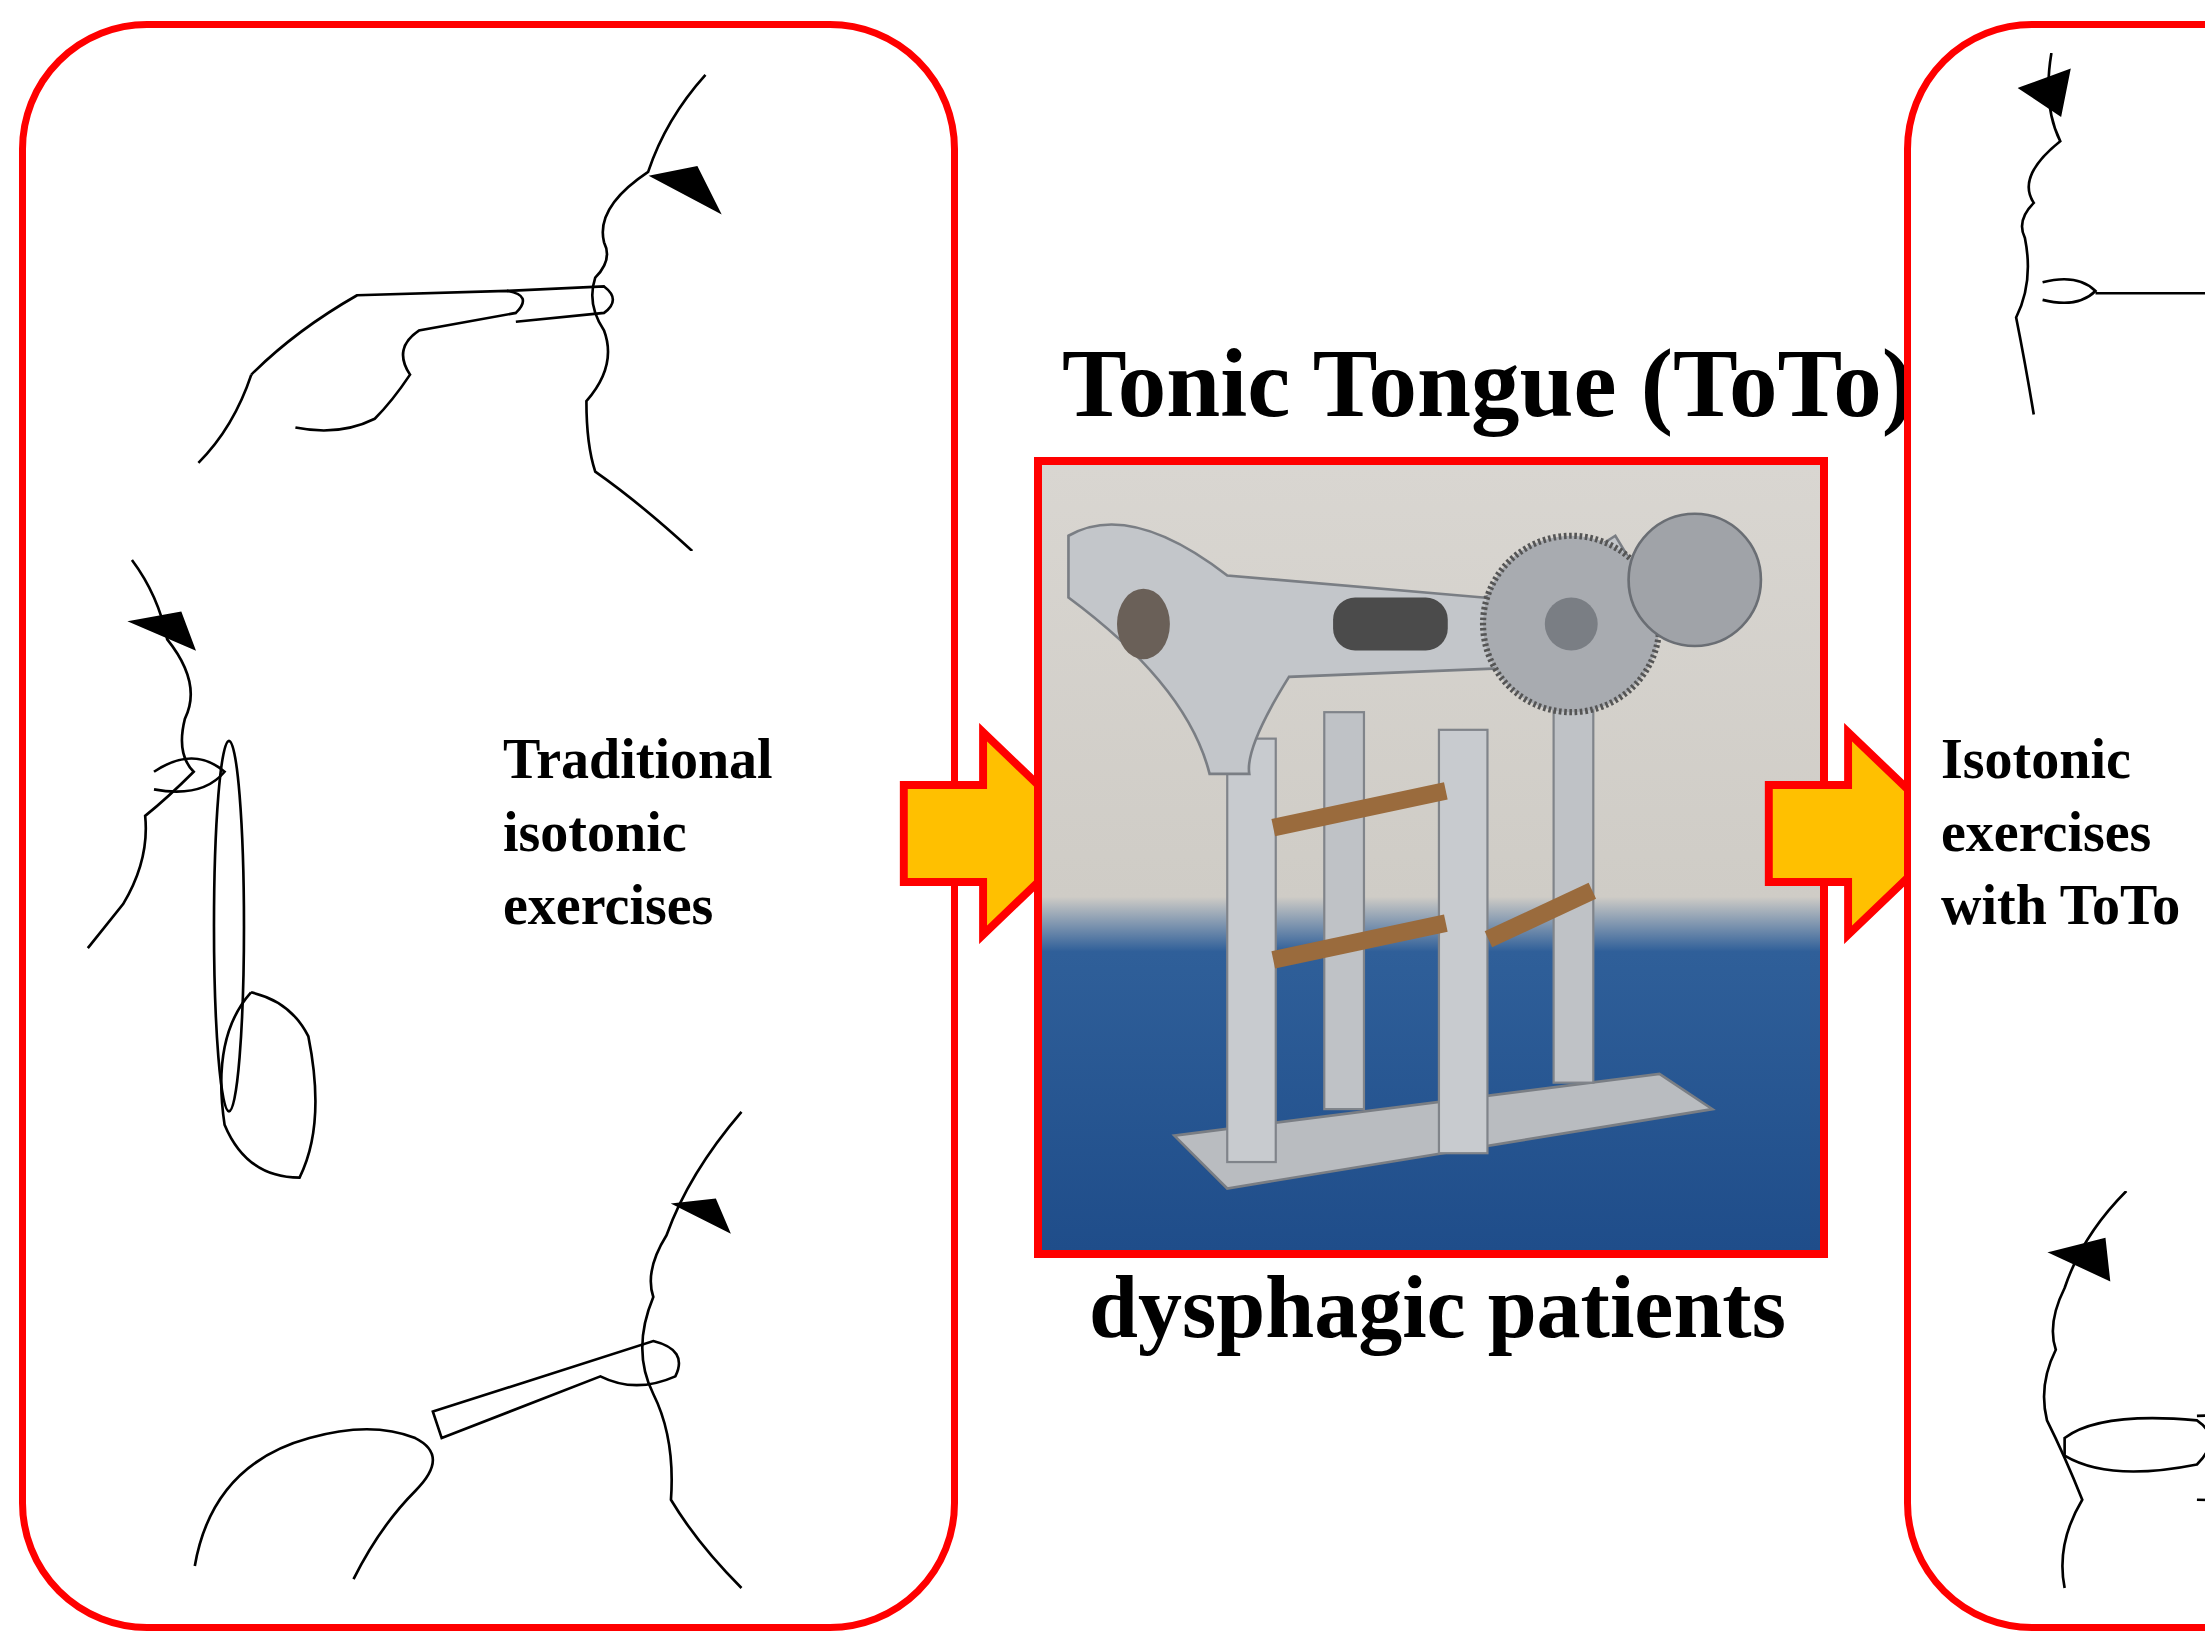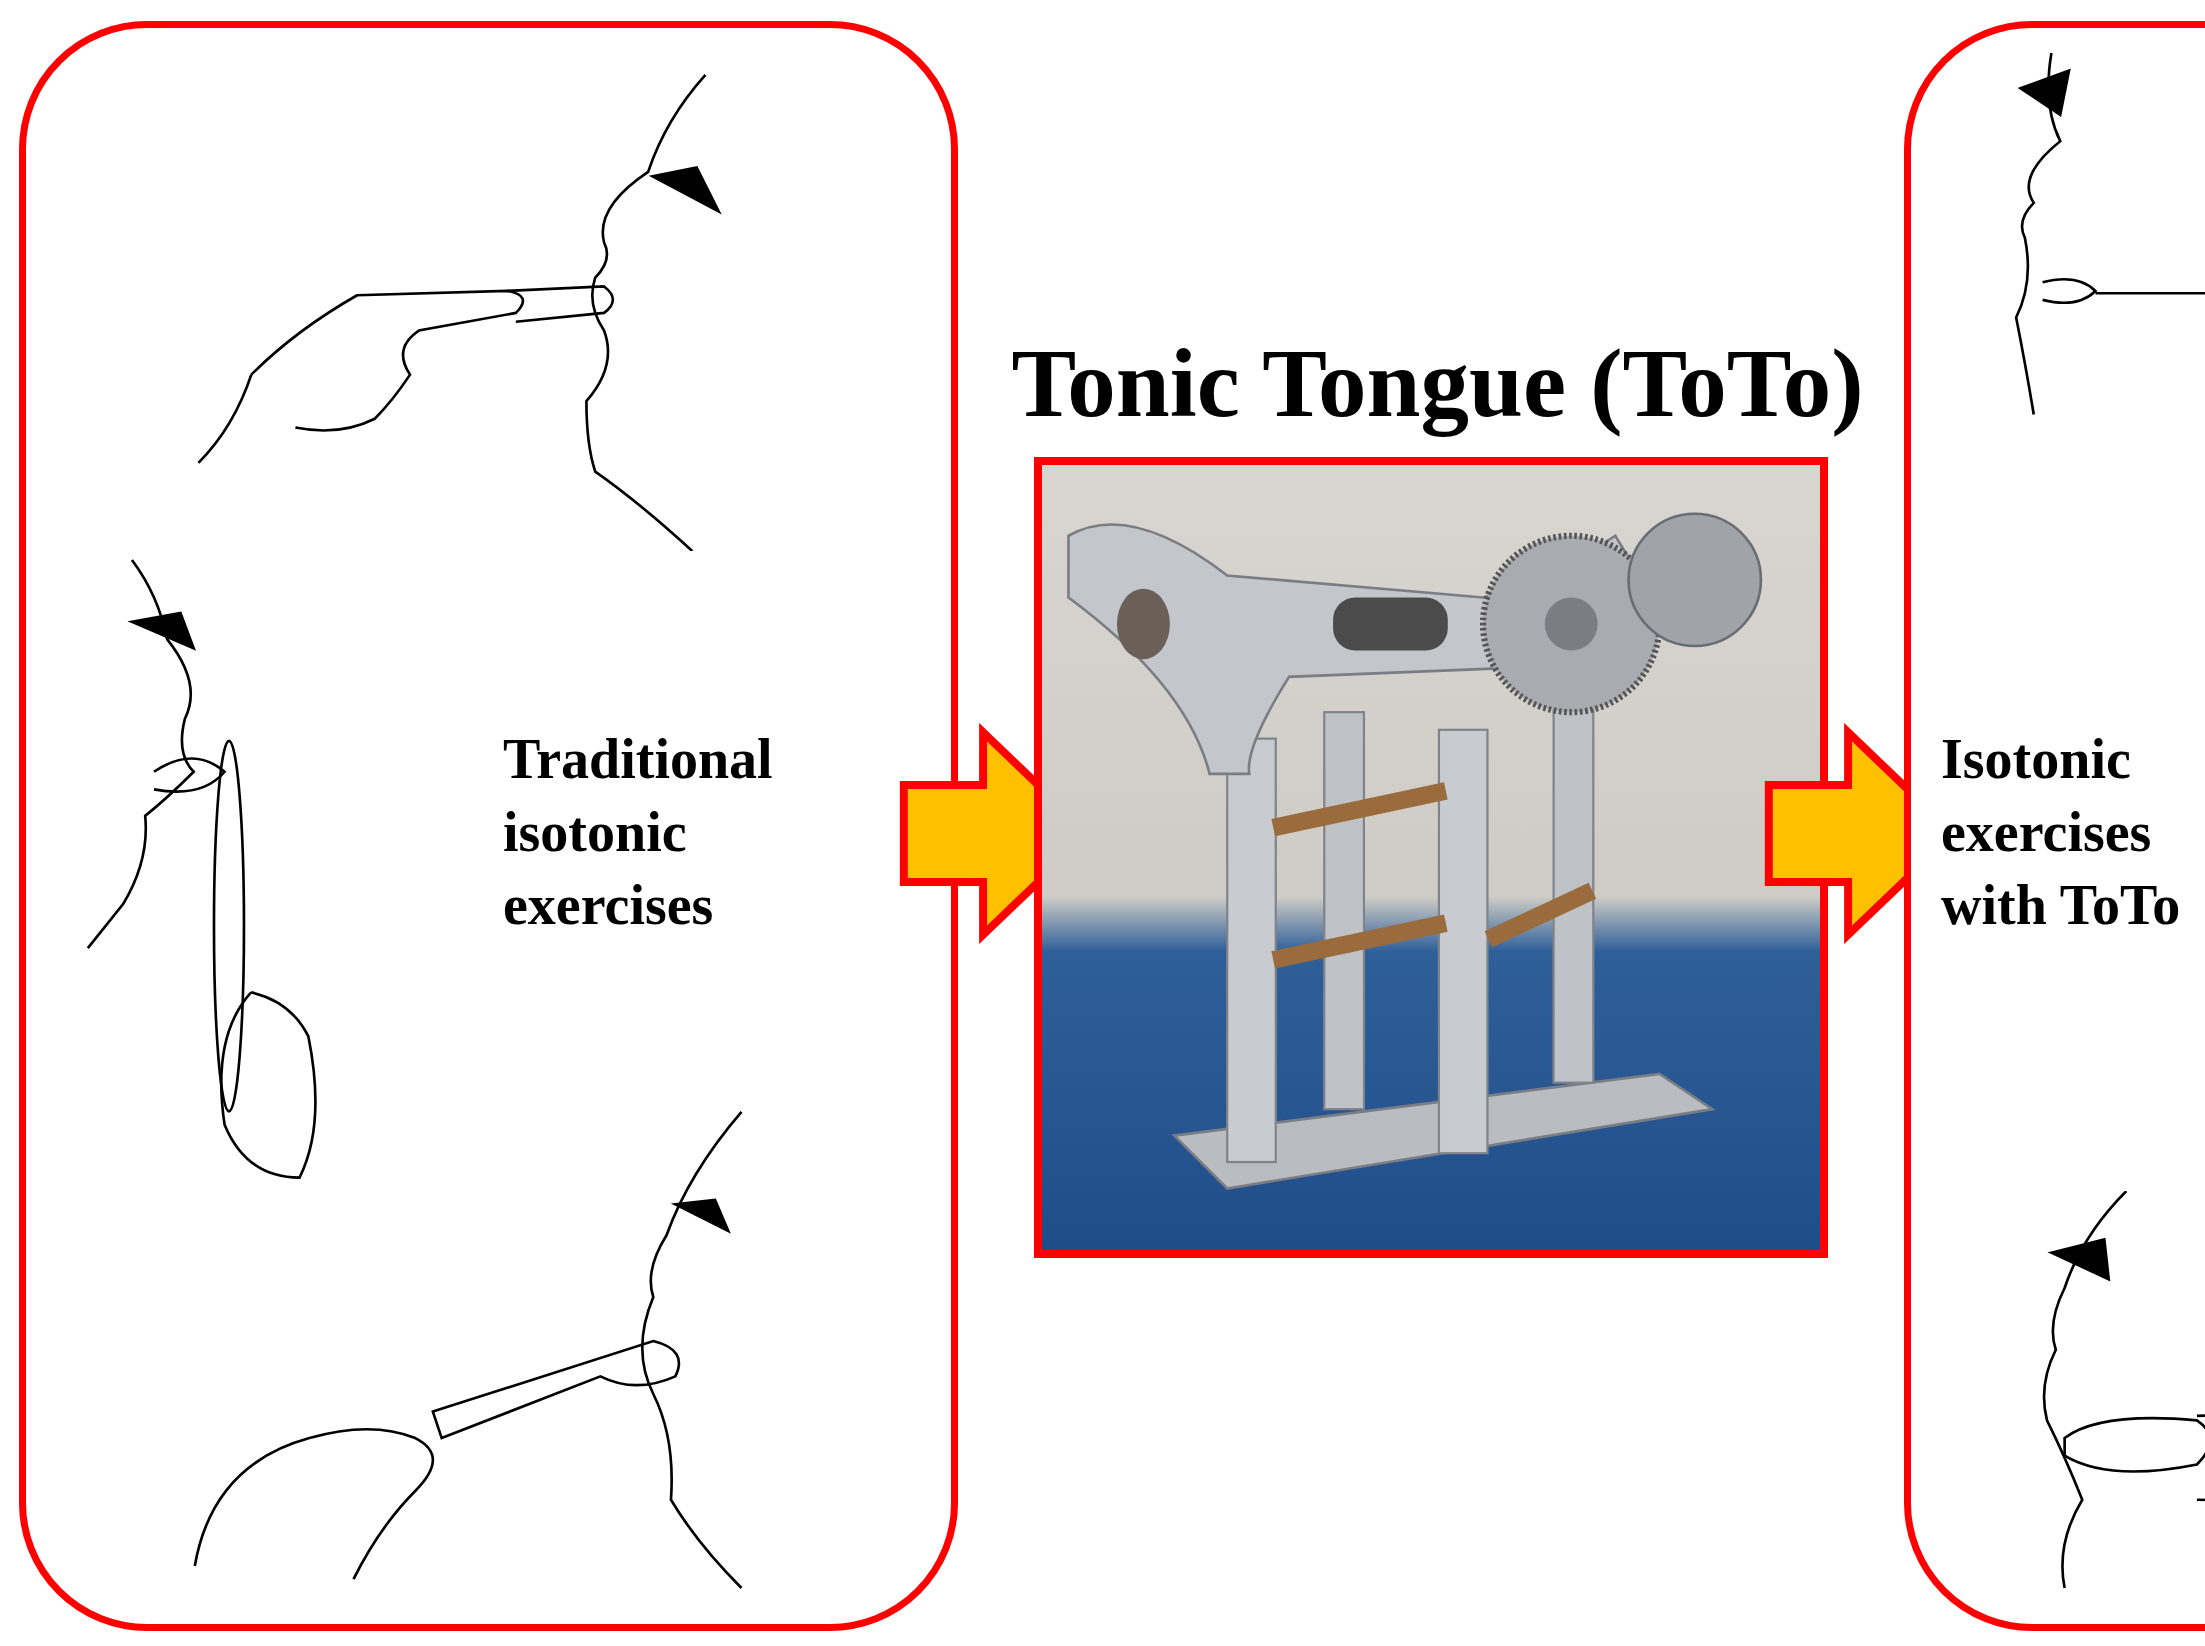--- a/index.html
+++ b/index.html
@@ -1,21 +1,21 @@
 <!DOCTYPE html>
 <html style="font-size:7px"><head>
 <meta charset="utf-8">
 <style>
   html, body { margin:0; padding:0; background:#ffffff; }
   body { width:2866px; height:1647px; position:relative; overflow:hidden; font-family:"Liberation Serif","DejaVu Serif",serif; }
   .panel { position:absolute; border:7px solid #ff0000; border-radius:128px; background:#fff; box-sizing:border-box; }
   .panel-left { left:19.4px; top:21px; width:939px; height:1610px; }
   .panel-right { left:1904px; top:21px; width:941px; height:1610px; }
   .lbl { position:absolute; text-align:left; font-weight:bold; color:#000; font-size:56px; line-height:73px; }
-  .title { position:absolute; left:961px; top:326px; width:953px; text-align:center; font-weight:bold; font-size:97px; line-height:115px; color:#000; }
+  .title { position:absolute; left:961px; top:326px; width:953px; text-align:right; font-weight:bold; font-size:97px; line-height:115px; color:#000; }
   .caption { position:absolute; left:961px; top:1257px; width:953px; text-align:center; font-weight:bold; font-size:88px; line-height:101px; color:#000; }
   .photo { position:absolute; left:1034px; top:457px; width:794px; height:801px; border:8px solid #ff0000; box-sizing:border-box; overflow:hidden; background:linear-gradient(#d9d6d1 0%, #cfccc6 55%, #2f5f99 62%, #1f4d8a 100%); }
   .arrow { position:absolute; }
   svg { display:block; }
   .drawing { position:absolute; }
 </style>
 </head>
 <body>
 
 <div class="panel panel-left"></div>
@@ -72,20 +72,21 @@
 
     <rect x="660" y="300" width="260" height="120" rx="50" fill="#4b4b4b"></rect>
 
     <circle cx="1200" cy="360" r="200" fill="#a8abb0" stroke="#555" stroke-width="14" stroke-dasharray="6 6"></circle>
     <circle cx="1200" cy="360" r="60" fill="#7a7e84"></circle>
     <circle cx="1480" cy="260" r="150" fill="#a0a3a8" stroke="#6a6e74" stroke-width="6"></circle>
   </svg>
 </div>
 
 <div class="caption">
+  <div>dysphagic patients</div>
 </div>
 
 <svg class="arrow" style="left:1760px;top:723px" width="207" height="221" viewBox="0 0 470 500">
   <polygon points="20,140 200,140 200,20 440,250 200,480 200,360 20,360" fill="#ffc000" stroke="#ff0000" stroke-width="18" stroke-linejoin="miter"></polygon>
 </svg>
 
 <div class="panel panel-right"></div>
 
 <svg class="drawing" style="left:1963px;top:53px" width="838" height="551" viewBox="0 0 1900 1250" fill="none" stroke="#000" stroke-width="6">
   <path d="M200 0 Q180 120 220 200 Q120 280 160 340 Q120 380 140 420 Q160 520 120 600 Q140 700 160 820"></path>

